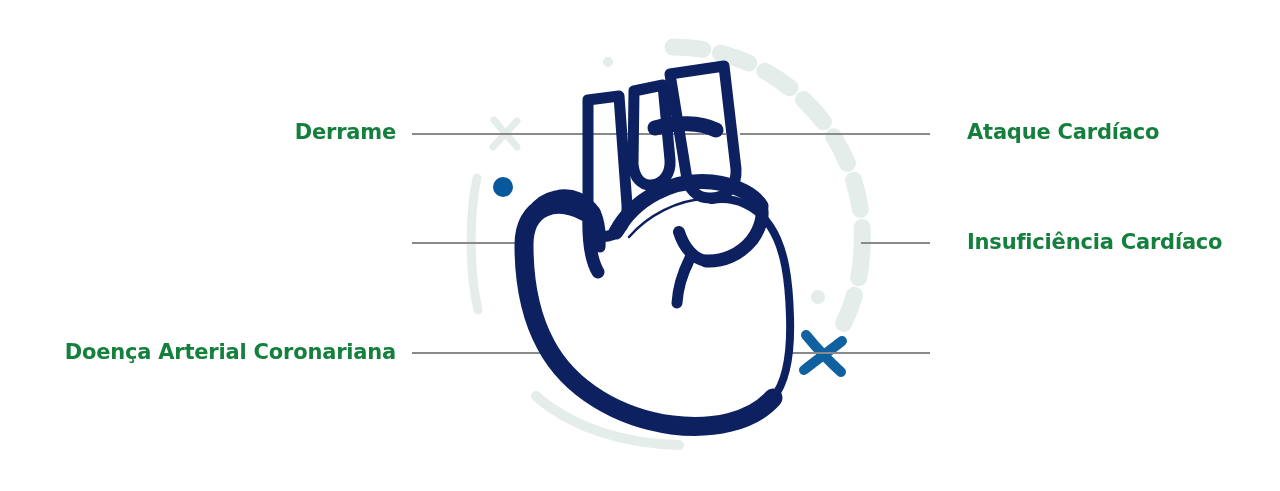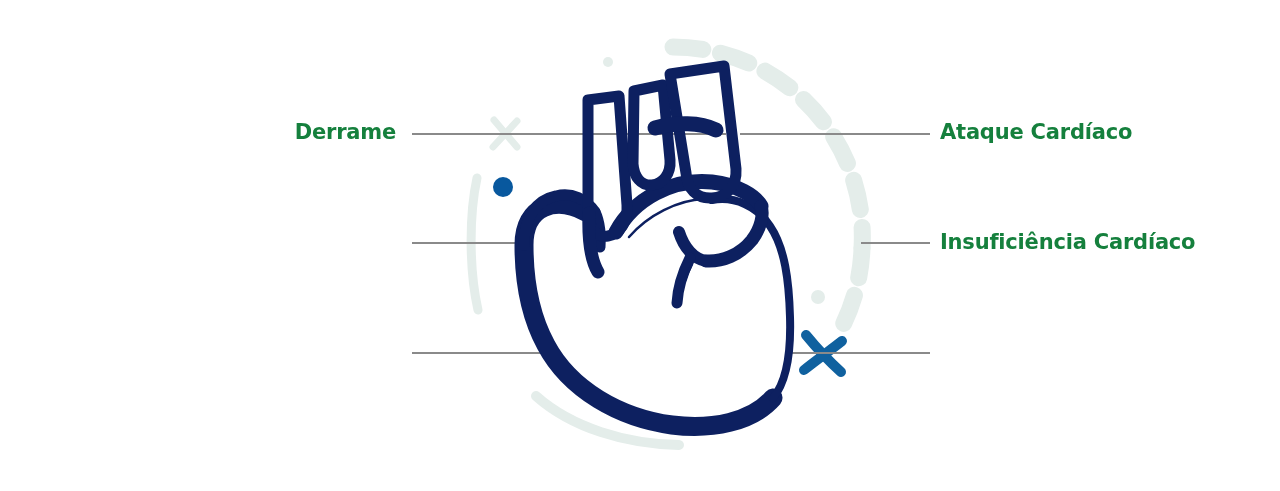--- a/index.html
+++ b/index.html
@@ -33,20 +33,21 @@
     letter-spacing: -0.2px;
     color: #15803d;
     white-space: nowrap;
     line-height: 1;
   }
   .label.left {
     text-align: right;
   }
   .label.right {
     text-align: center;
+    margin-left: 27px;
   }
   
   .row-1 { top: 122px; }
   .row-2 { top: 232px; }
   .row-3 { top: 342px; }
 
   .label.left.row-1  { right: 884px; }
   .label.left.row-2  { right: 884px; }
   .label.left.row-3  { right: 884px; }
 
@@ -159,19 +160,20 @@
       <path d="M 589 213
                C 588 242 592 262 598 272" fill="none" stroke="#0d2060" stroke-width="13" stroke-linecap="round"></path>
 
     </g>
 
   </svg>
 
   <div class="label left row-1">Derrame</div>
 
 
+  <div class="label left row-3">Doença Arterial Coronariana</div>
 
   <div class="label right row-1">Ataque Cardíaco</div>
 
   <div class="label right row-2">Insuficiência Cardíaco</div>
 
 
 </div>
 
 </body></html>

